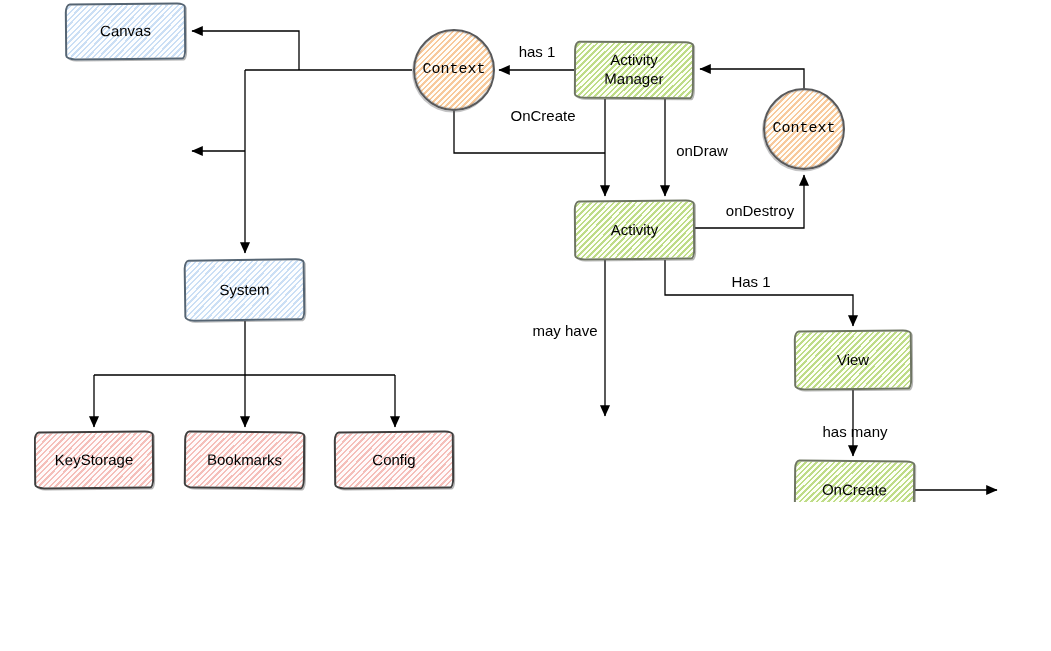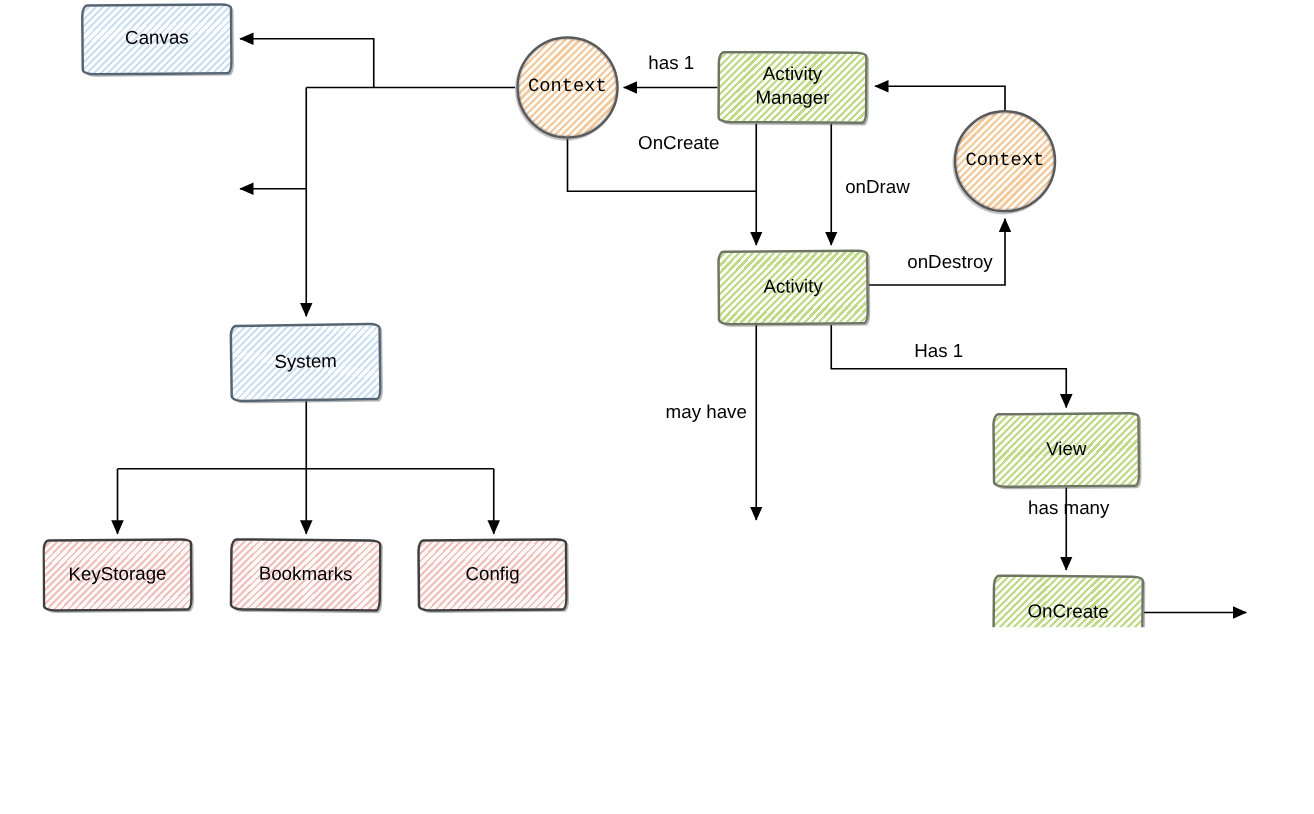--- a/index.html
+++ b/index.html
@@ -121,15 +121,15 @@
   <div class="node circle f-orange" style="left:780px;top:568px;width:81px;height:81px">
     <span class="nlabel">Props</span>
   </div>
 
   <div class="elabel" style="left:503px;top:51px">has 1</div>
   <div class="elabel" style="left:509px;top:115px">OnCreate</div>
   <div class="elabel" style="left:668px;top:150px">onDraw</div>
   <div class="elabel" style="left:726px;top:210px">onDestroy</div>
   <div class="elabel" style="left:531px;top:330px">may have</div>
   <div class="elabel" style="left:717px;top:281px">Has 1</div>
-  <div class="elabel" style="left:821px;top:407px">has many</div>
+  <div class="elabel" style="left:821px;top:431px">has many</div>
 
 </div>
 
 </body></html>

